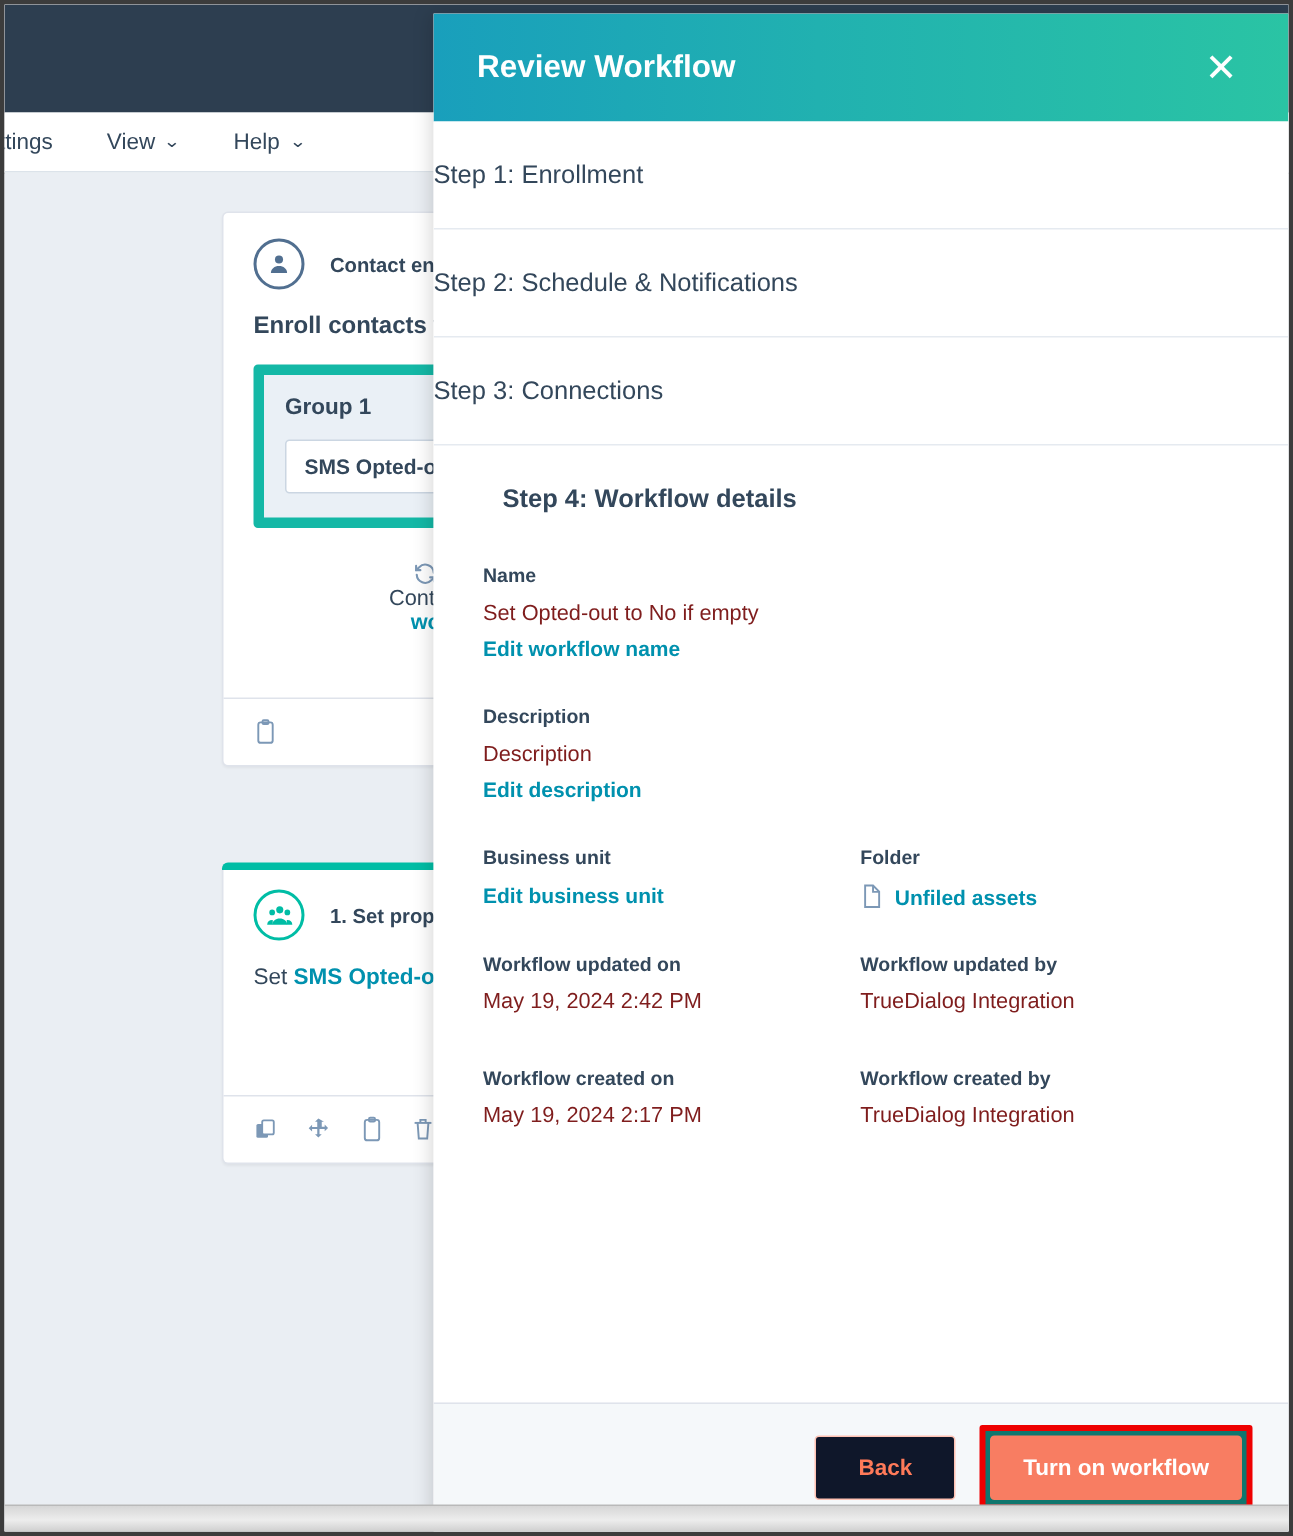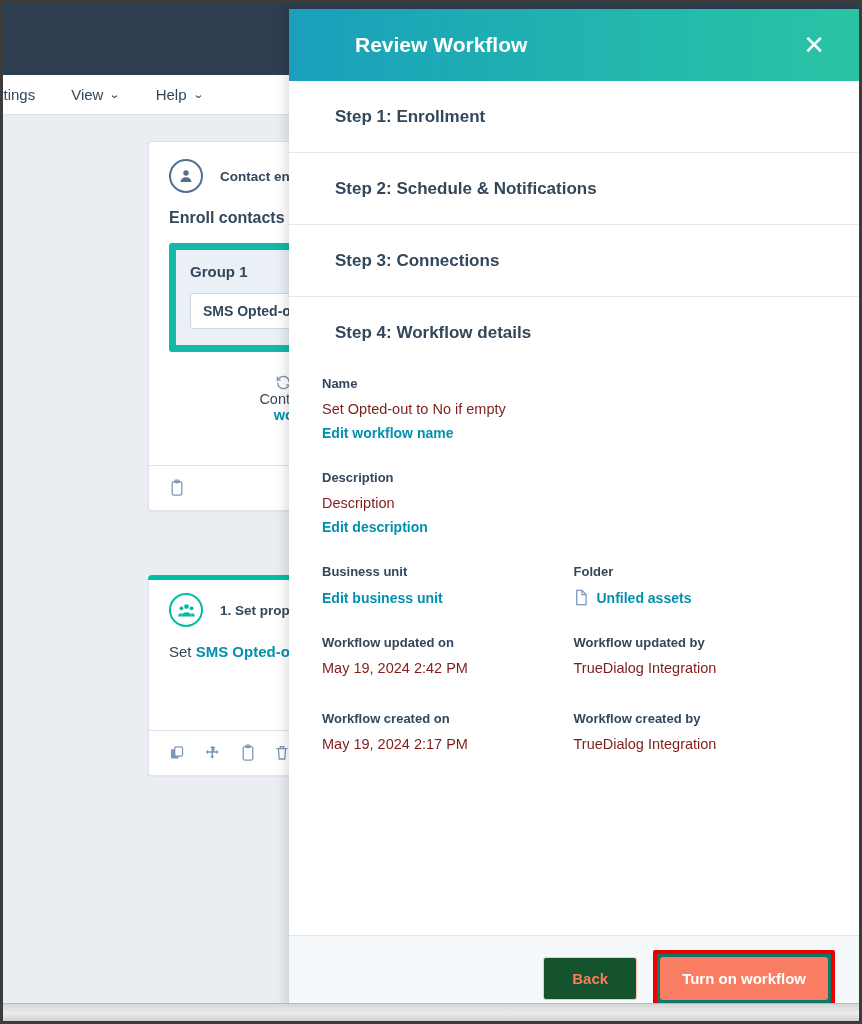--- a/index.html
+++ b/index.html
@@ -232,21 +232,21 @@
     display: flex;
     flex-direction: column;
     overflow: hidden;
   }
   #modal-header {
     height: 72px;
     flex: 0 0 auto;
     background: linear-gradient(90deg, #199fbc 0%, #21b1b0 45%, #2ac4a4 100%);
     display: flex;
     align-items: center;
-    padding: 0 28px 0 66px;
+    padding: 0 28px 0 29px;
     box-sizing: border-box;
   }
   #modal-title {
     color: #ffffff;
     font-size: 21px;
     font-weight: bold;
     flex: 1 1 auto;
   }
   #modal-close {
     color: #ffffff;
@@ -263,25 +263,24 @@
   #modal-body {
     flex: 1 1 auto;
     overflow: hidden;
     background: #ffffff;
   }
 
   .step-row {
     height: 72px;
     display: flex;
     align-items: center;
-    padding-left: 46px;
     border-bottom: 1px solid #e5eaf0;
     box-sizing: border-box;
     font-size: 17px;
-    font-weight: bold;
+    font-weight: normal;
     color: #33475b;
     cursor: pointer;
   }
 
   #step4-panel {
     padding: 0 0 0 0;
   }
   #step4-title {
     height: 72px;
     display: flex;
@@ -332,21 +331,21 @@
     height: 86px;
     background: #f5f8fa;
     border-top: 1px solid #dfe3eb;
     display: flex;
     align-items: center;
     justify-content: flex-end;
     padding-right: 24px;
     box-sizing: border-box;
   }
   #back-button {
-    background: #14532d;
+    background: #0f172a;
     color: #ff7a59;
     border: 1px solid #ffc2b3;
     border-radius: 3px;
     font-size: 15px;
     font-weight: bold;
     padding: 12px 28px;
     cursor: pointer;
     font-family: "Liberation Sans", sans-serif;
   }
   #turnon-wrap {

